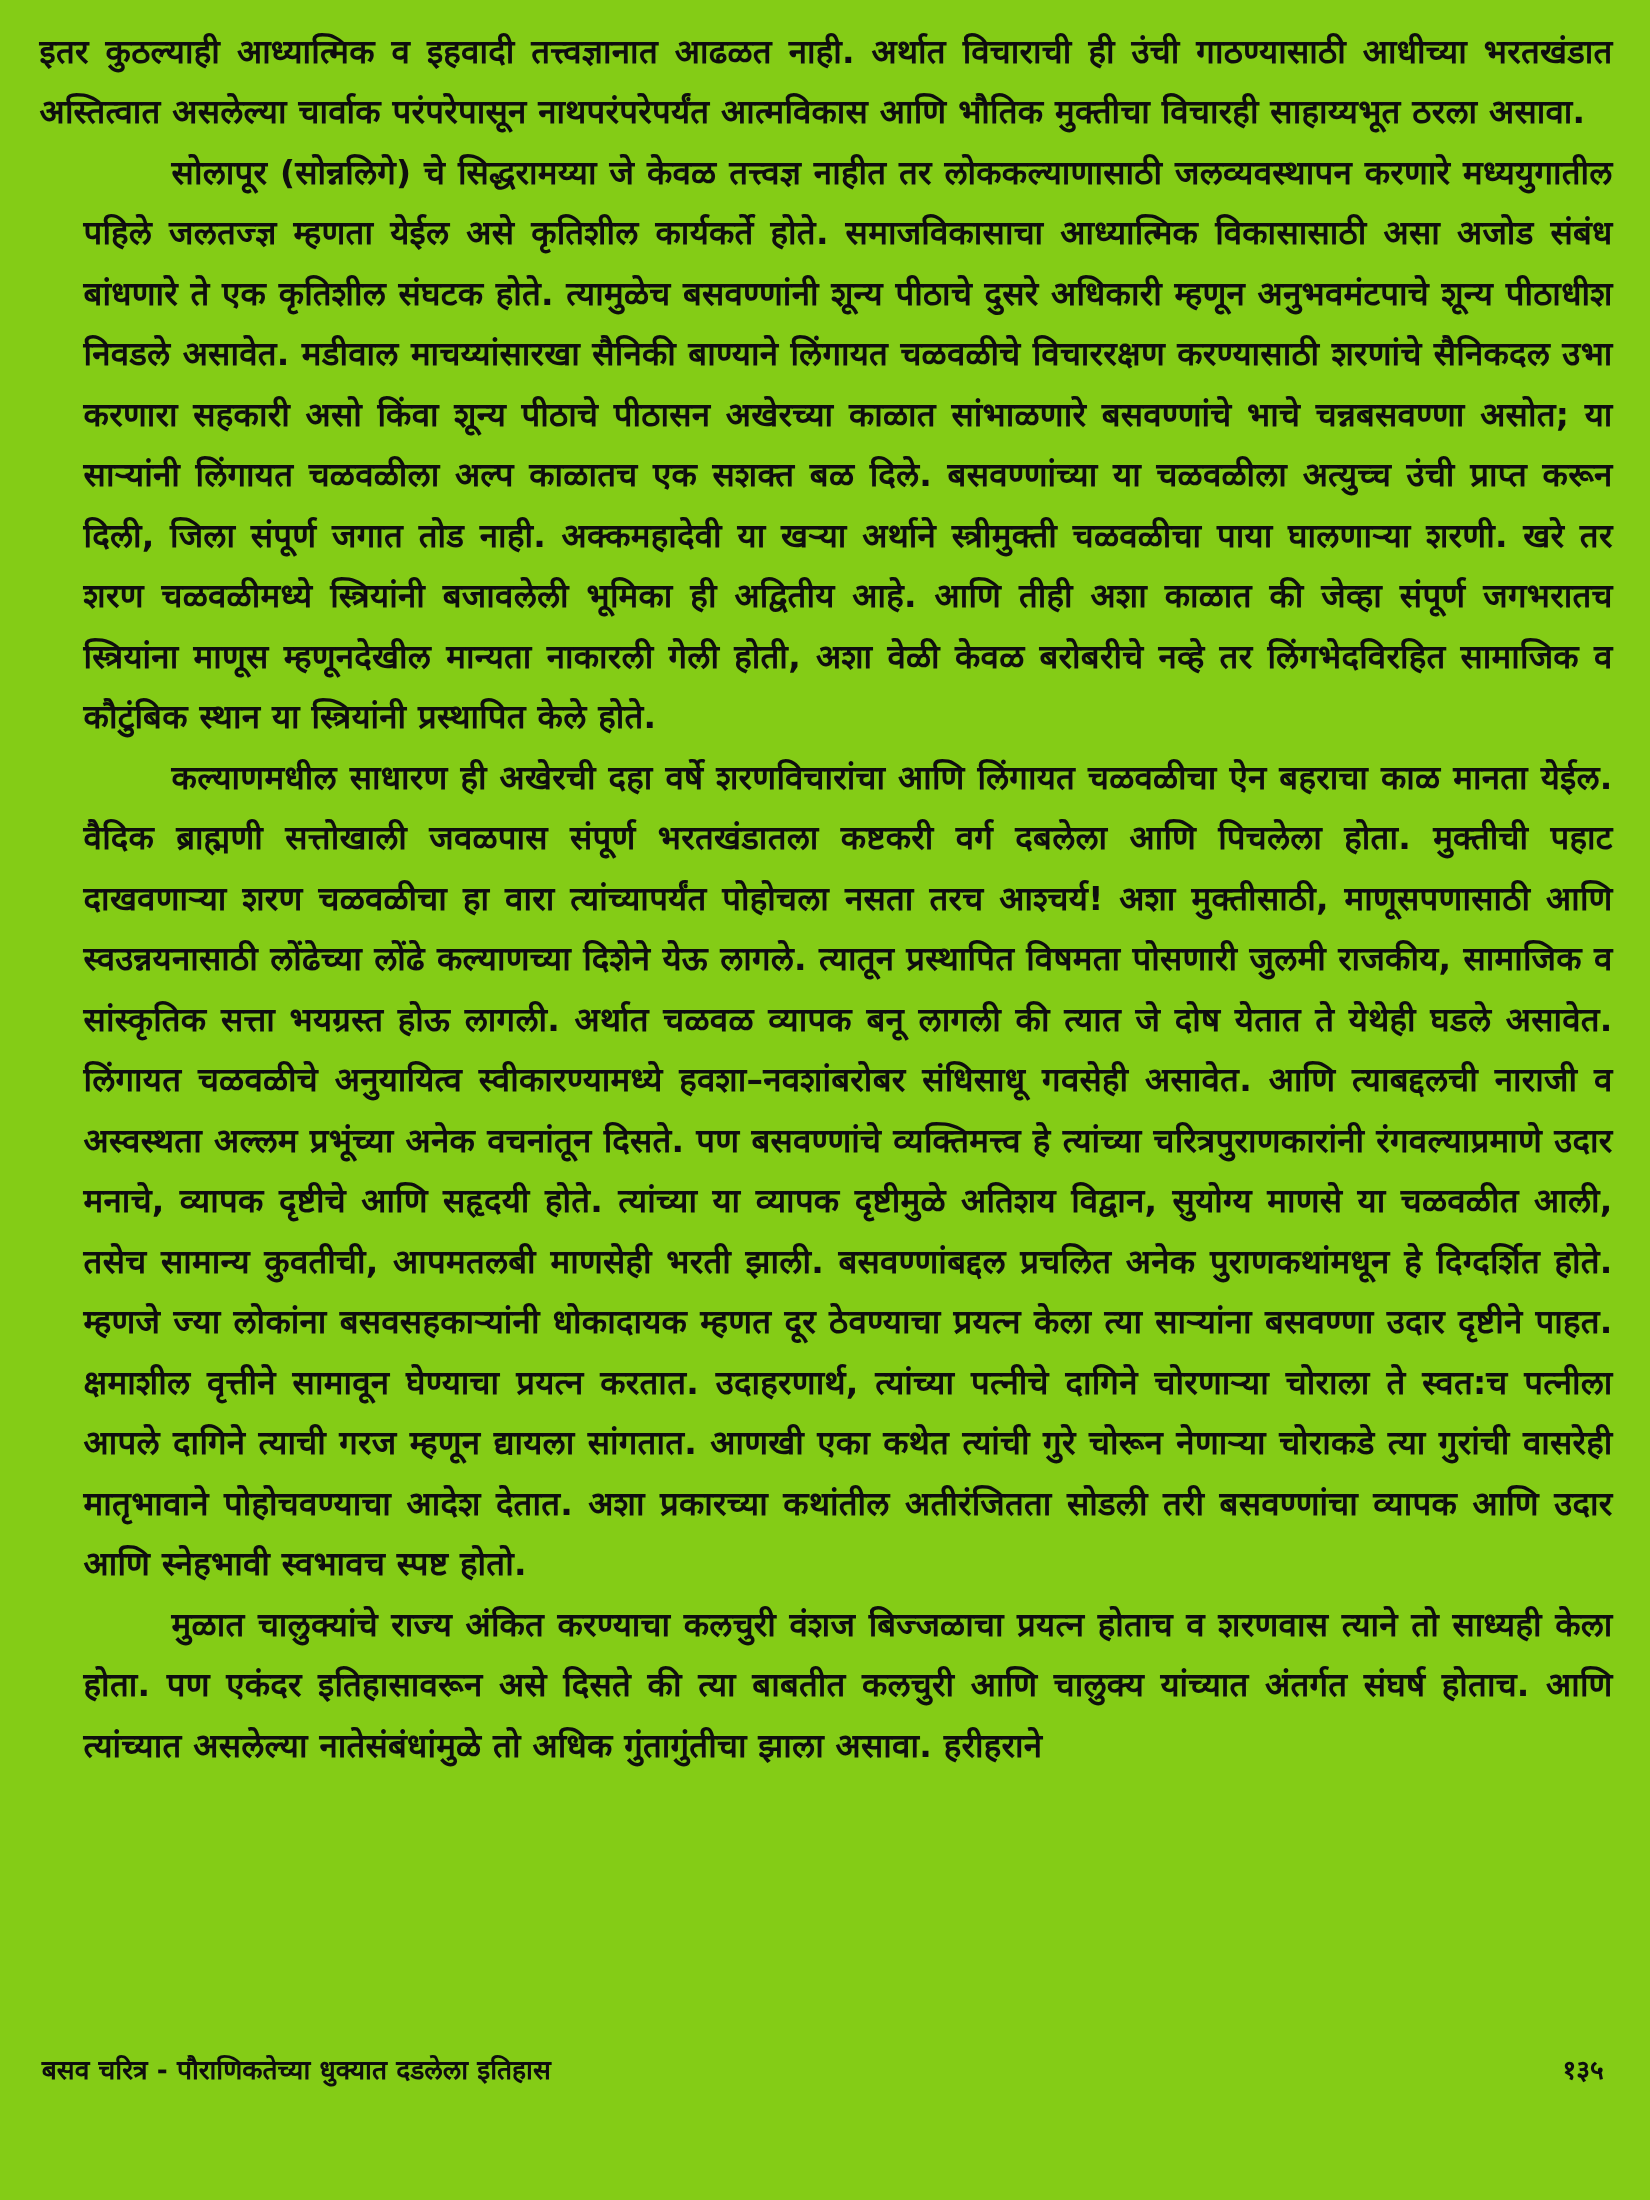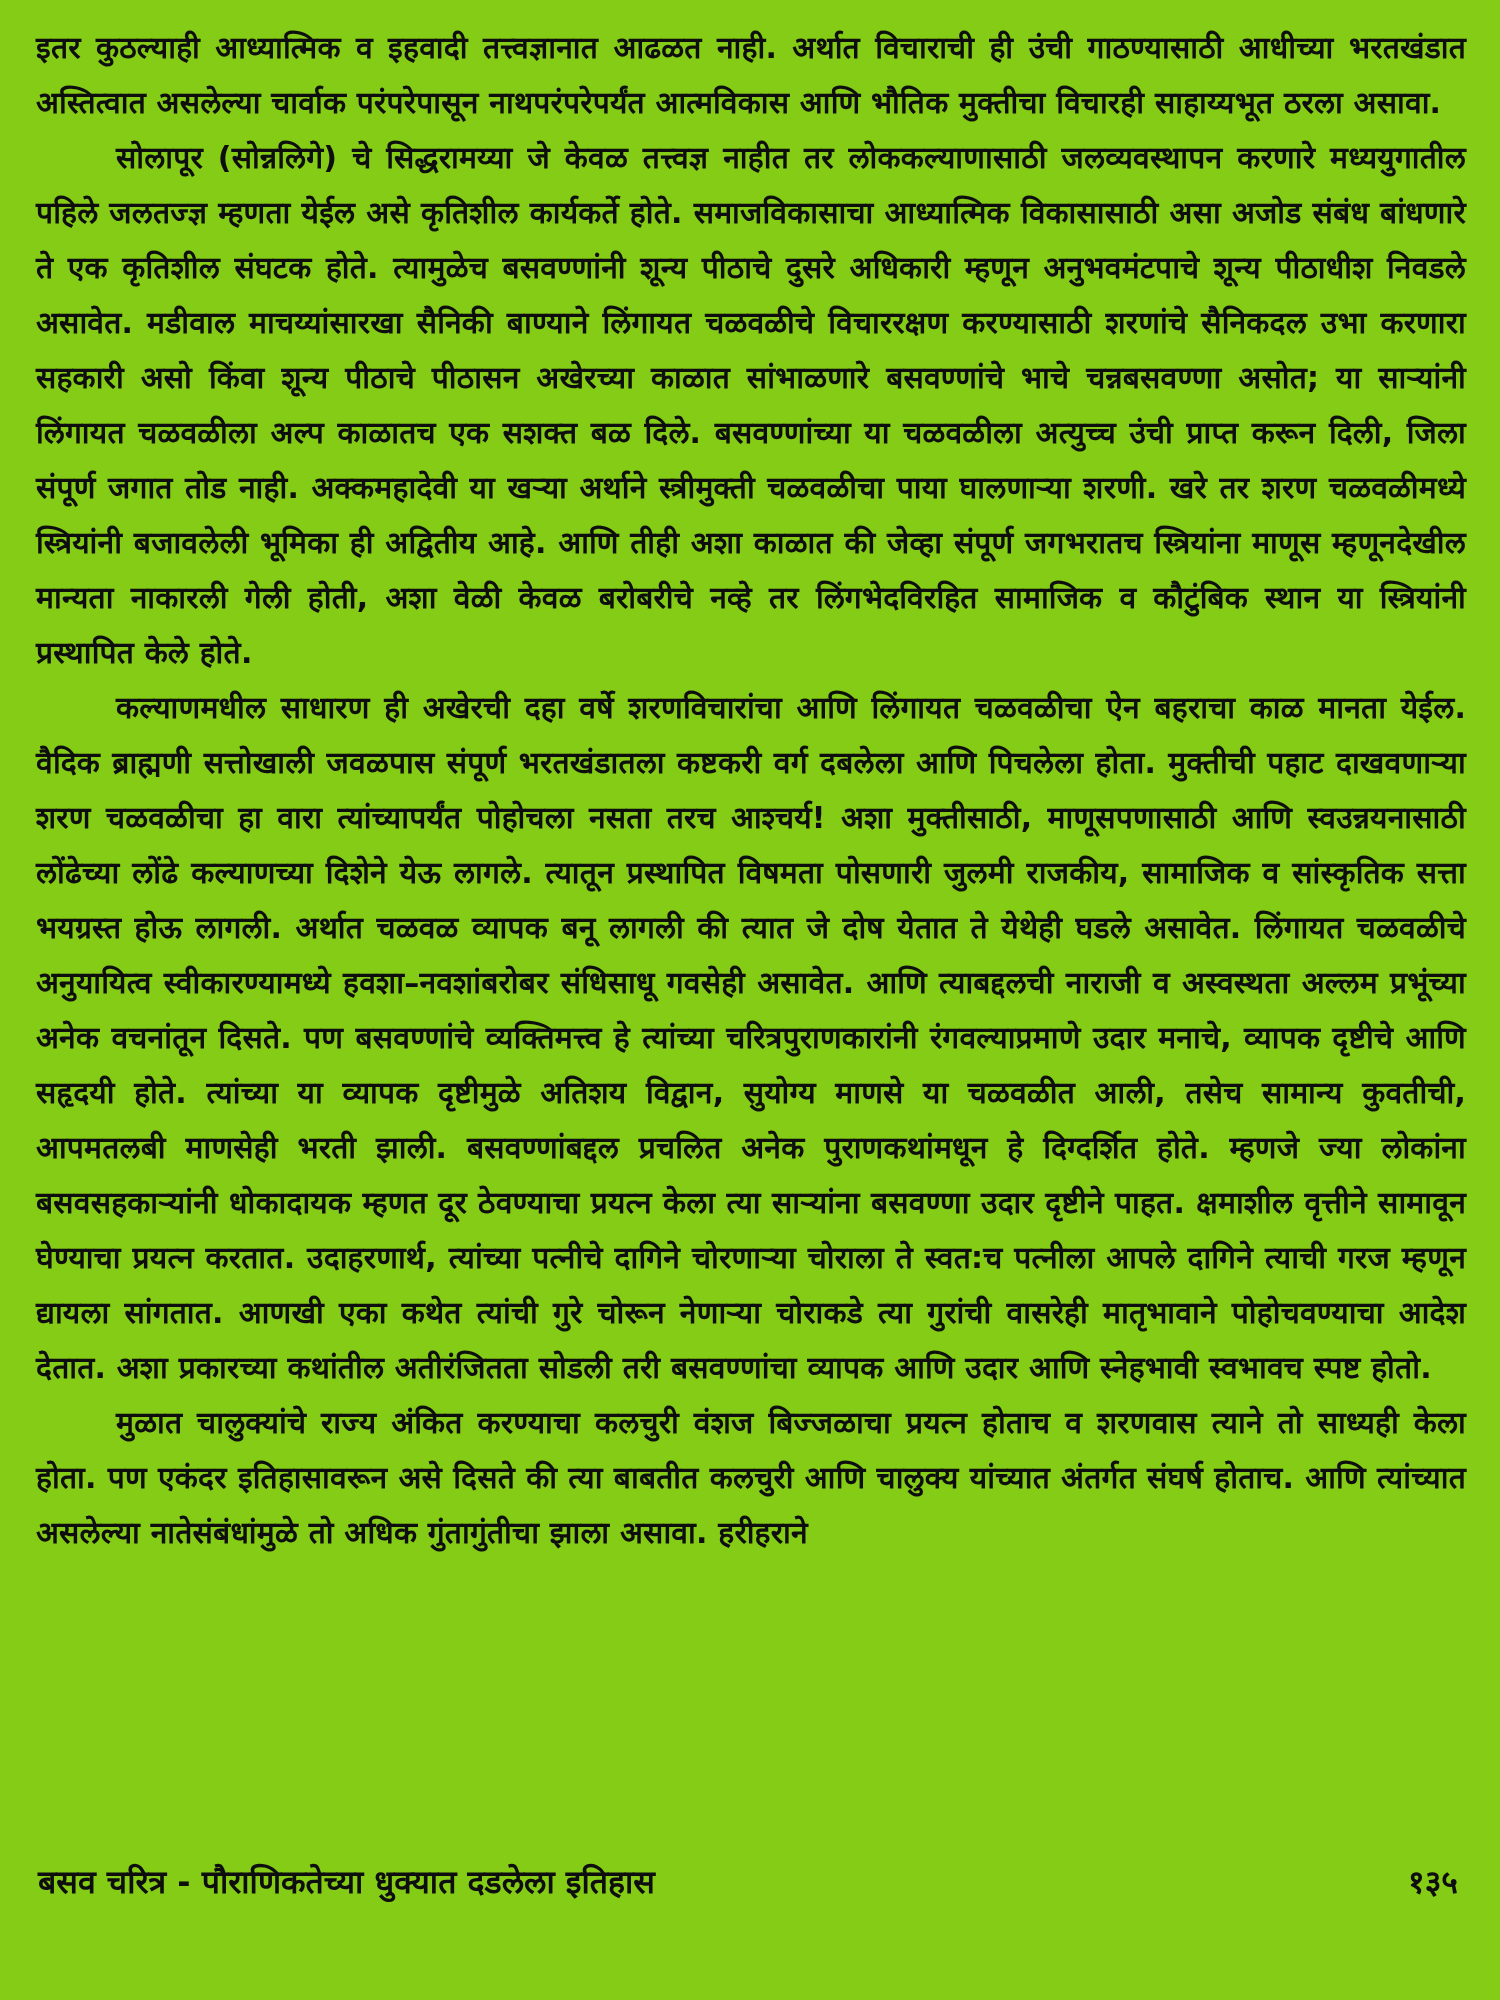--- a/index.html
+++ b/index.html
@@ -27,30 +27,31 @@
     line-height: 55px;
     text-align: justify;
     letter-spacing: 0.2px;
   }
   .text-block p {
     margin: 0;
     padding: 0;
   }
   .text-block p.indented {
     text-indent: 80px;
+    margin-left: 40px;
   }
   .footer {
     position: absolute;
     left: 38px;
     right: 42px;
     top: 1862px;
     display: flex;
     justify-content: space-between;
     align-items: flex-end;
-    font-size: 32px;
+    font-size: 24px;
     font-weight: 700;
     line-height: 40px;
   }
   .footer .book-title {
     text-align: left;
   }
   .footer .page-number {
     text-align: right;
   }
 </style>

